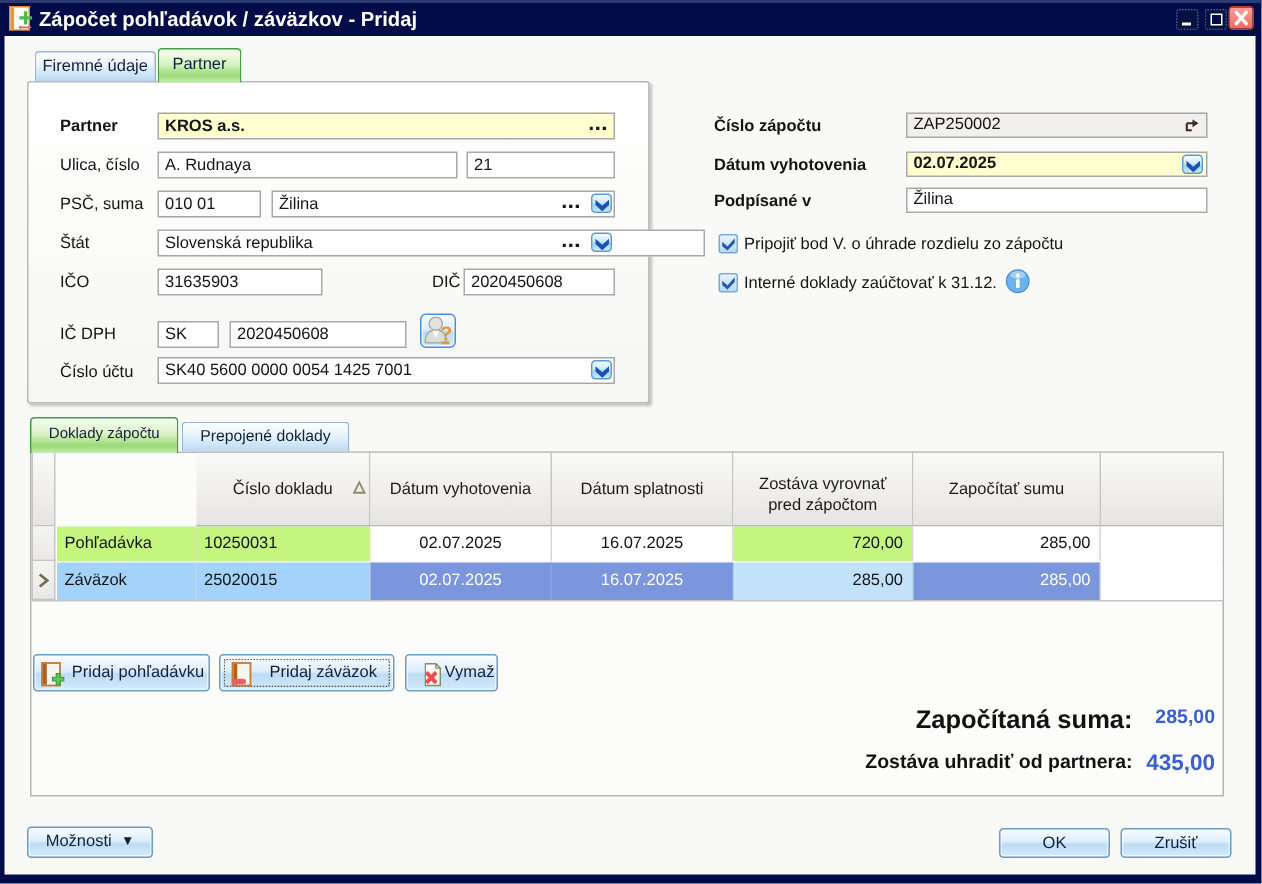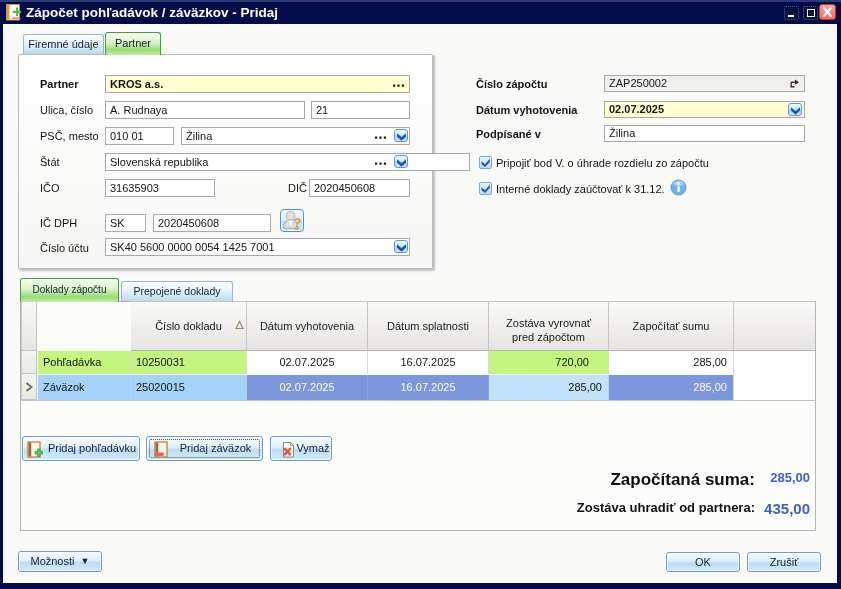--- a/index.html
+++ b/index.html
@@ -63,21 +63,21 @@
   <svg style="position:absolute;left:393px;top:84px" width="12" height="3" viewBox="0 0 12 3">
       <rect x="0" y="0.5" width="2.2" height="2.2" fill="#1a1a1a"></rect>
       <rect x="4.4" y="0.5" width="2.2" height="2.2" fill="#1a1a1a"></rect>
       <rect x="8.8" y="0.5" width="2.2" height="2.2" fill="#1a1a1a"></rect>
     </svg>
 
   <div class="lbl" style="left:40px;top:103px;">Ulica, číslo</div>
   <div class="fld" style="left:105px;top:101px;width:200px;height:18px;line-height:16px;">A. Rudnaya</div>
   <div class="fld" style="left:311px;top:101px;width:99px;height:18px;line-height:16px;">21</div>
 
-  <div class="lbl" style="left:40px;top:129px;">PSČ, mesto</div>
+  <div class="lbl" style="left:40px;top:129px;">PSČ, suma</div>
   <div class="fld" style="left:105px;top:127px;width:69px;height:18px;line-height:16px;">010 01</div>
   <div class="fld" style="left:181px;top:127px;width:229px;height:18px;line-height:16px;">Žilina</div>
   <svg style="position:absolute;left:375px;top:136px" width="12" height="3" viewBox="0 0 12 3">
       <rect x="0" y="0.5" width="2.2" height="2.2" fill="#1a1a1a"></rect>
       <rect x="4.4" y="0.5" width="2.2" height="2.2" fill="#1a1a1a"></rect>
       <rect x="8.8" y="0.5" width="2.2" height="2.2" fill="#1a1a1a"></rect>
     </svg>
   <div class="dd" style="left:394px;top:129px;">
       <svg width="11" height="9" viewBox="0 0 11 9">
         <path d="M1 1.2 L5.5 5.2 L10 1.2 L10 4.6 L5.5 8.8 L1 4.6 Z" fill="#1c51b4"></path>
@@ -176,21 +176,21 @@
   <div class="cell hcell" style="left:368px;top:301px;width:121px;height:50px;line-height:48px;border-top:1px solid #c6c5c4;">Dátum splatnosti</div>
   <div class="cell hcell" style="left:489px;top:301px;width:120px;height:50px;border-top:1px solid #c6c5c4;padding-top:14px;line-height:14px;">Zostáva vyrovnať<br>pred zápočtom</div>
   <div class="cell hcell" style="left:609px;top:301px;width:125px;height:50px;line-height:48px;border-top:1px solid #c6c5c4;">Započítať sumu</div>
   <div class="cell hcell" style="left:734px;top:301px;width:81px;height:50px;border-top:1px solid #c6c5c4;border-right:none;"></div>
 
   <div class="cell" style="left:21px;top:351px;width:16px;height:23px;background:linear-gradient(#f4f4f3,#e9e8e6);border:1px solid #c6c5c4;border-top:none;"></div>
   <div class="cell" style="left:38px;top:351px;width:93px;height:23px;line-height:23px;background:#c3f57f;border-right:1px solid #d8d8d8;padding-left:5px;">Pohľadávka</div>
   <div class="cell" style="left:131px;top:351px;width:116px;height:23px;line-height:23px;background:#c3f57f;border-right:1px solid #d8d8d8;padding-left:5px;">10250031</div>
   <div class="cell" style="left:247px;top:351px;width:121px;height:23px;line-height:23px;background:#fff;border-right:1px solid #d8d8d8;text-align:center;">02.07.2025</div>
   <div class="cell" style="left:368px;top:351px;width:121px;height:23px;line-height:23px;background:#fff;border-right:1px solid #d8d8d8;text-align:center;">16.07.2025</div>
-  <div class="cell" style="left:489px;top:351px;width:120px;height:23px;line-height:23px;background:#c3f57f;border-right:1px solid #d8d8d8;text-align:right;padding-right:19px;">720,00</div>
+  <div class="cell" style="left:489px;top:351px;width:120px;height:23px;line-height:23px;background:#c3f57f;border-right:1px solid #d8d8d8;text-align:right;padding-right:6px;">720,00</div>
   <div class="cell" style="left:609px;top:351px;width:125px;height:23px;line-height:23px;background:#fff;border-right:1px solid #d8d8d8;text-align:right;padding-right:6px;">285,00</div>
   <div class="cell" style="left:734px;top:351px;width:81px;height:23px;background:#fff;"></div>
 
   <div class="cell" style="left:21px;top:374px;width:16px;height:26px;background:linear-gradient(#f4f4f3,#e9e8e6);border:1px solid #c6c5c4;border-top:none;">
       <svg width="8" height="10" viewBox="0 0 8 10" style="position:absolute;left:3px;top:8px">
         <path d="M1.5 1 L6.5 5 L1.5 9" fill="none" stroke="#6e6e54" stroke-width="1.8"></path>
       </svg>
     </div>
   <div class="cell" style="left:38px;top:375px;width:93px;height:25px;line-height:24px;background:#a3d3fa;border-right:1px solid #b6d4ec;padding-left:5px;">Záväzok</div>
   <div class="cell" style="left:131px;top:375px;width:116px;height:25px;line-height:24px;background:#a3d3fa;border-right:1px solid #b6d4ec;padding-left:5px;">25020015</div>

